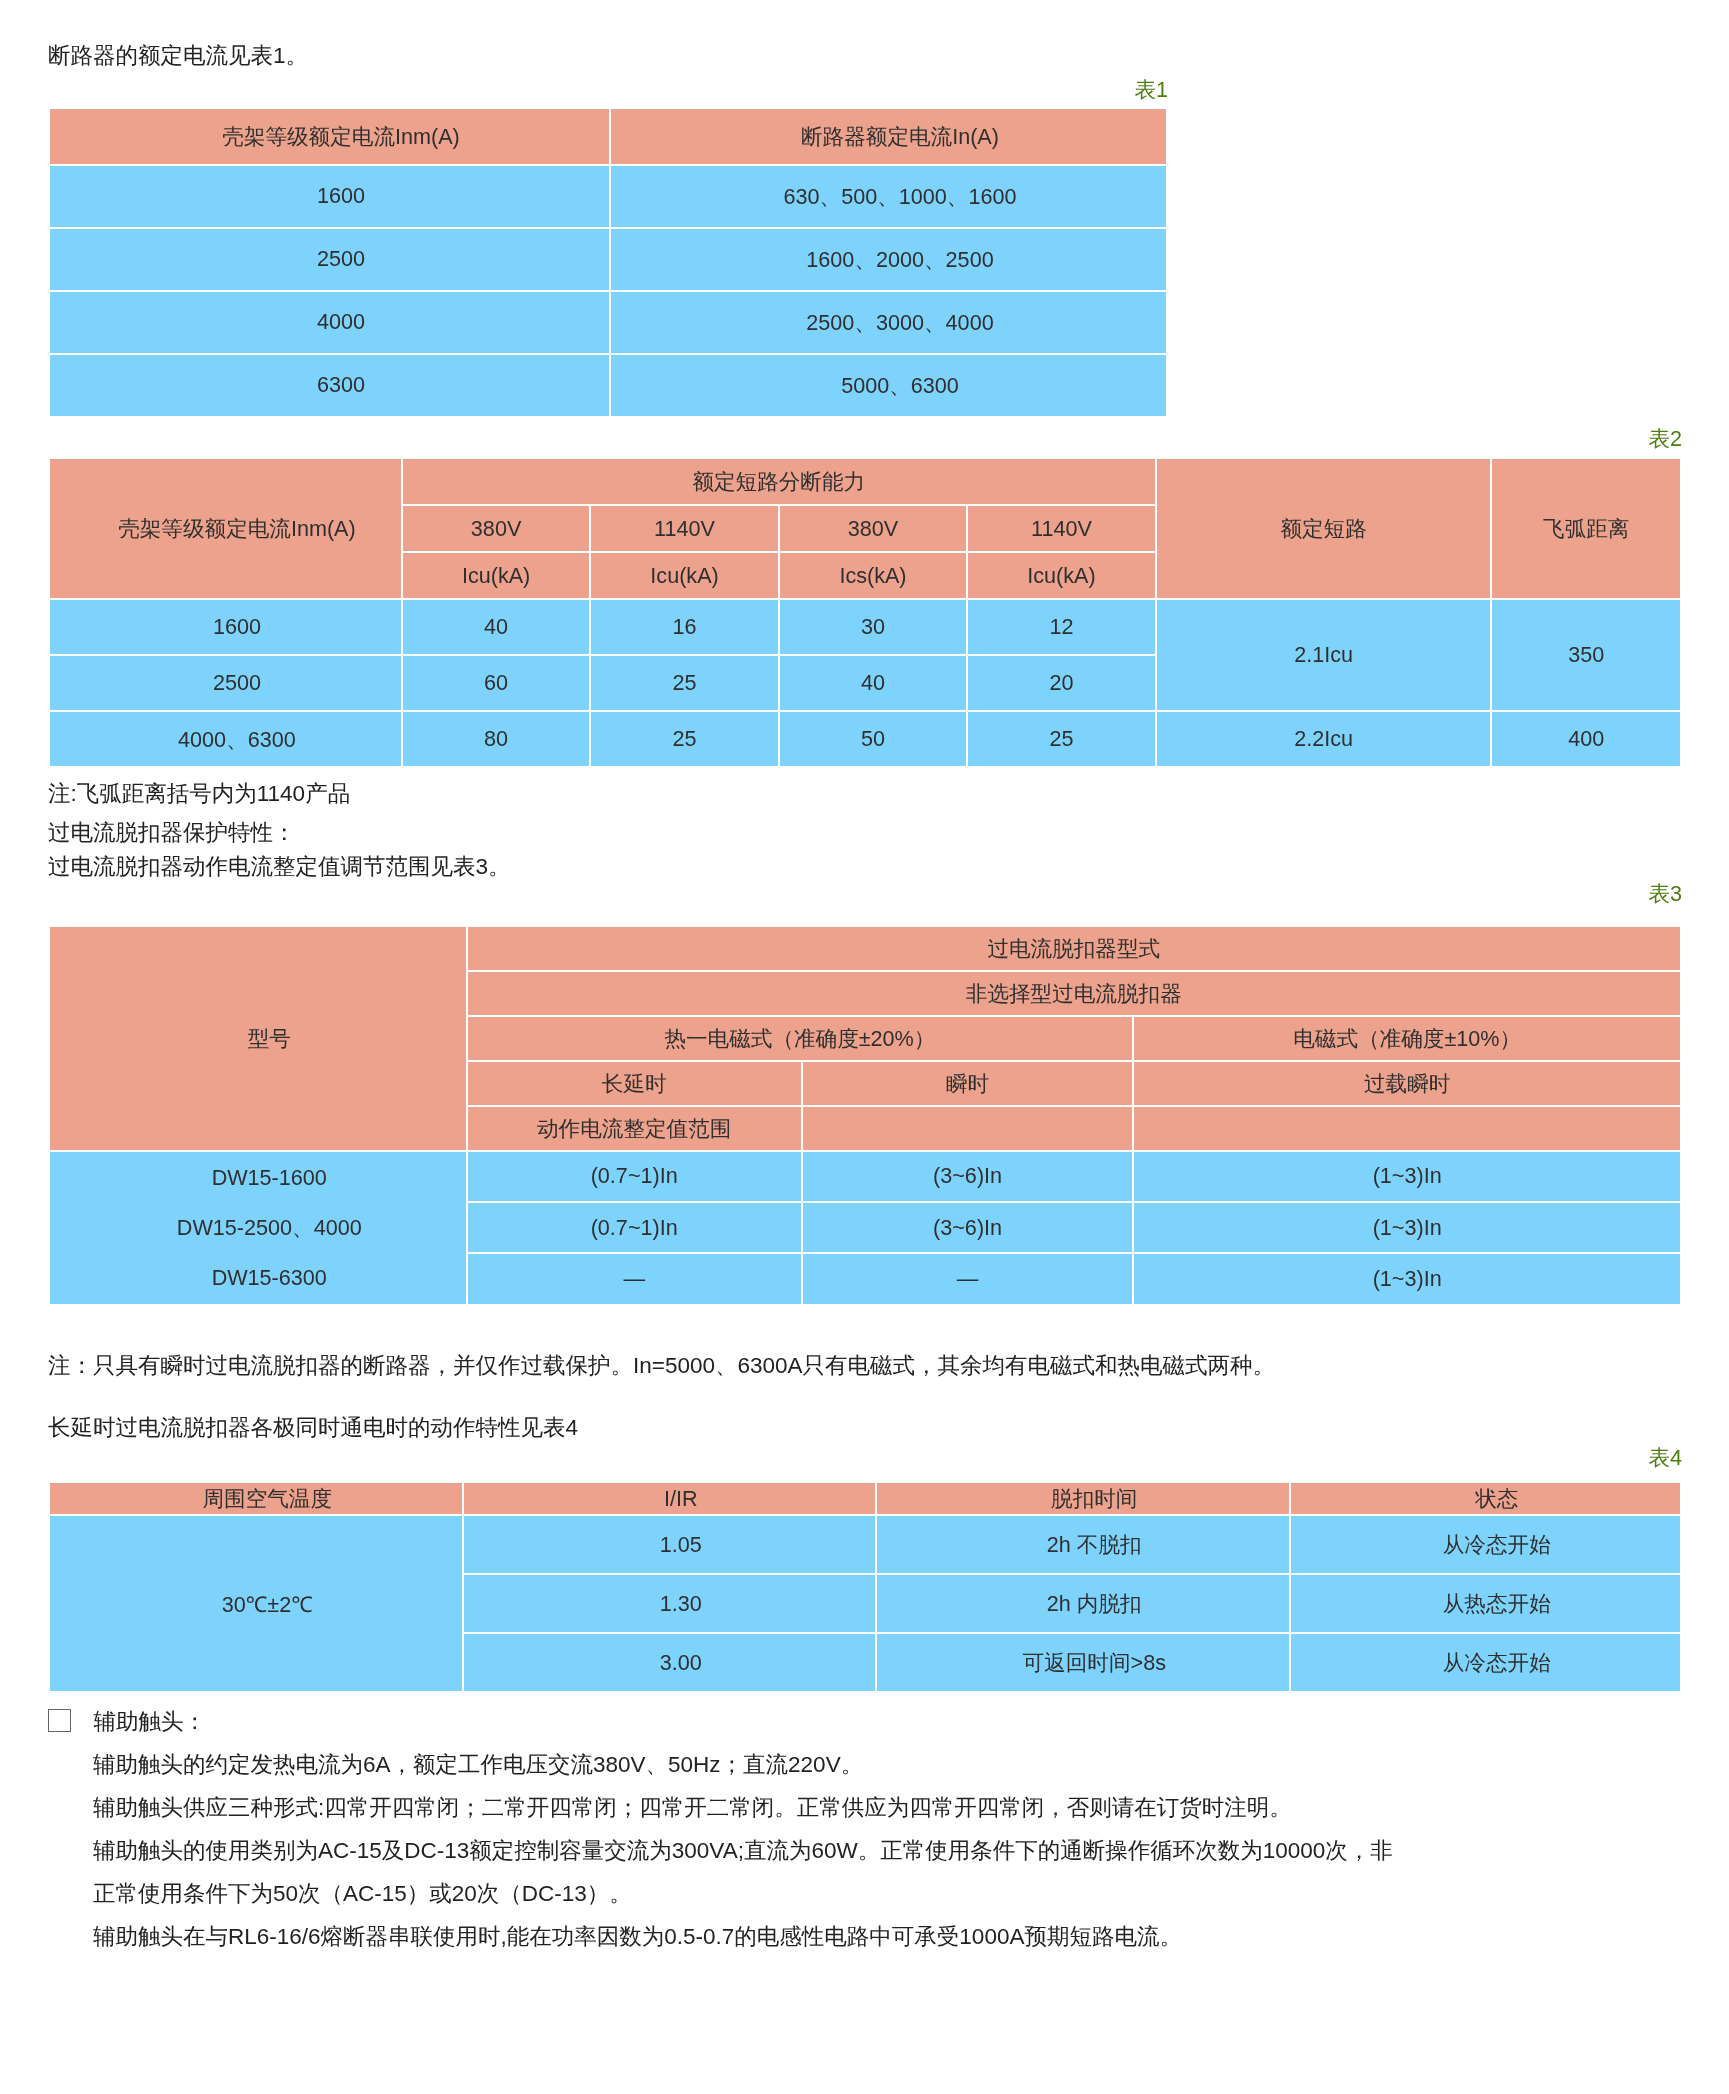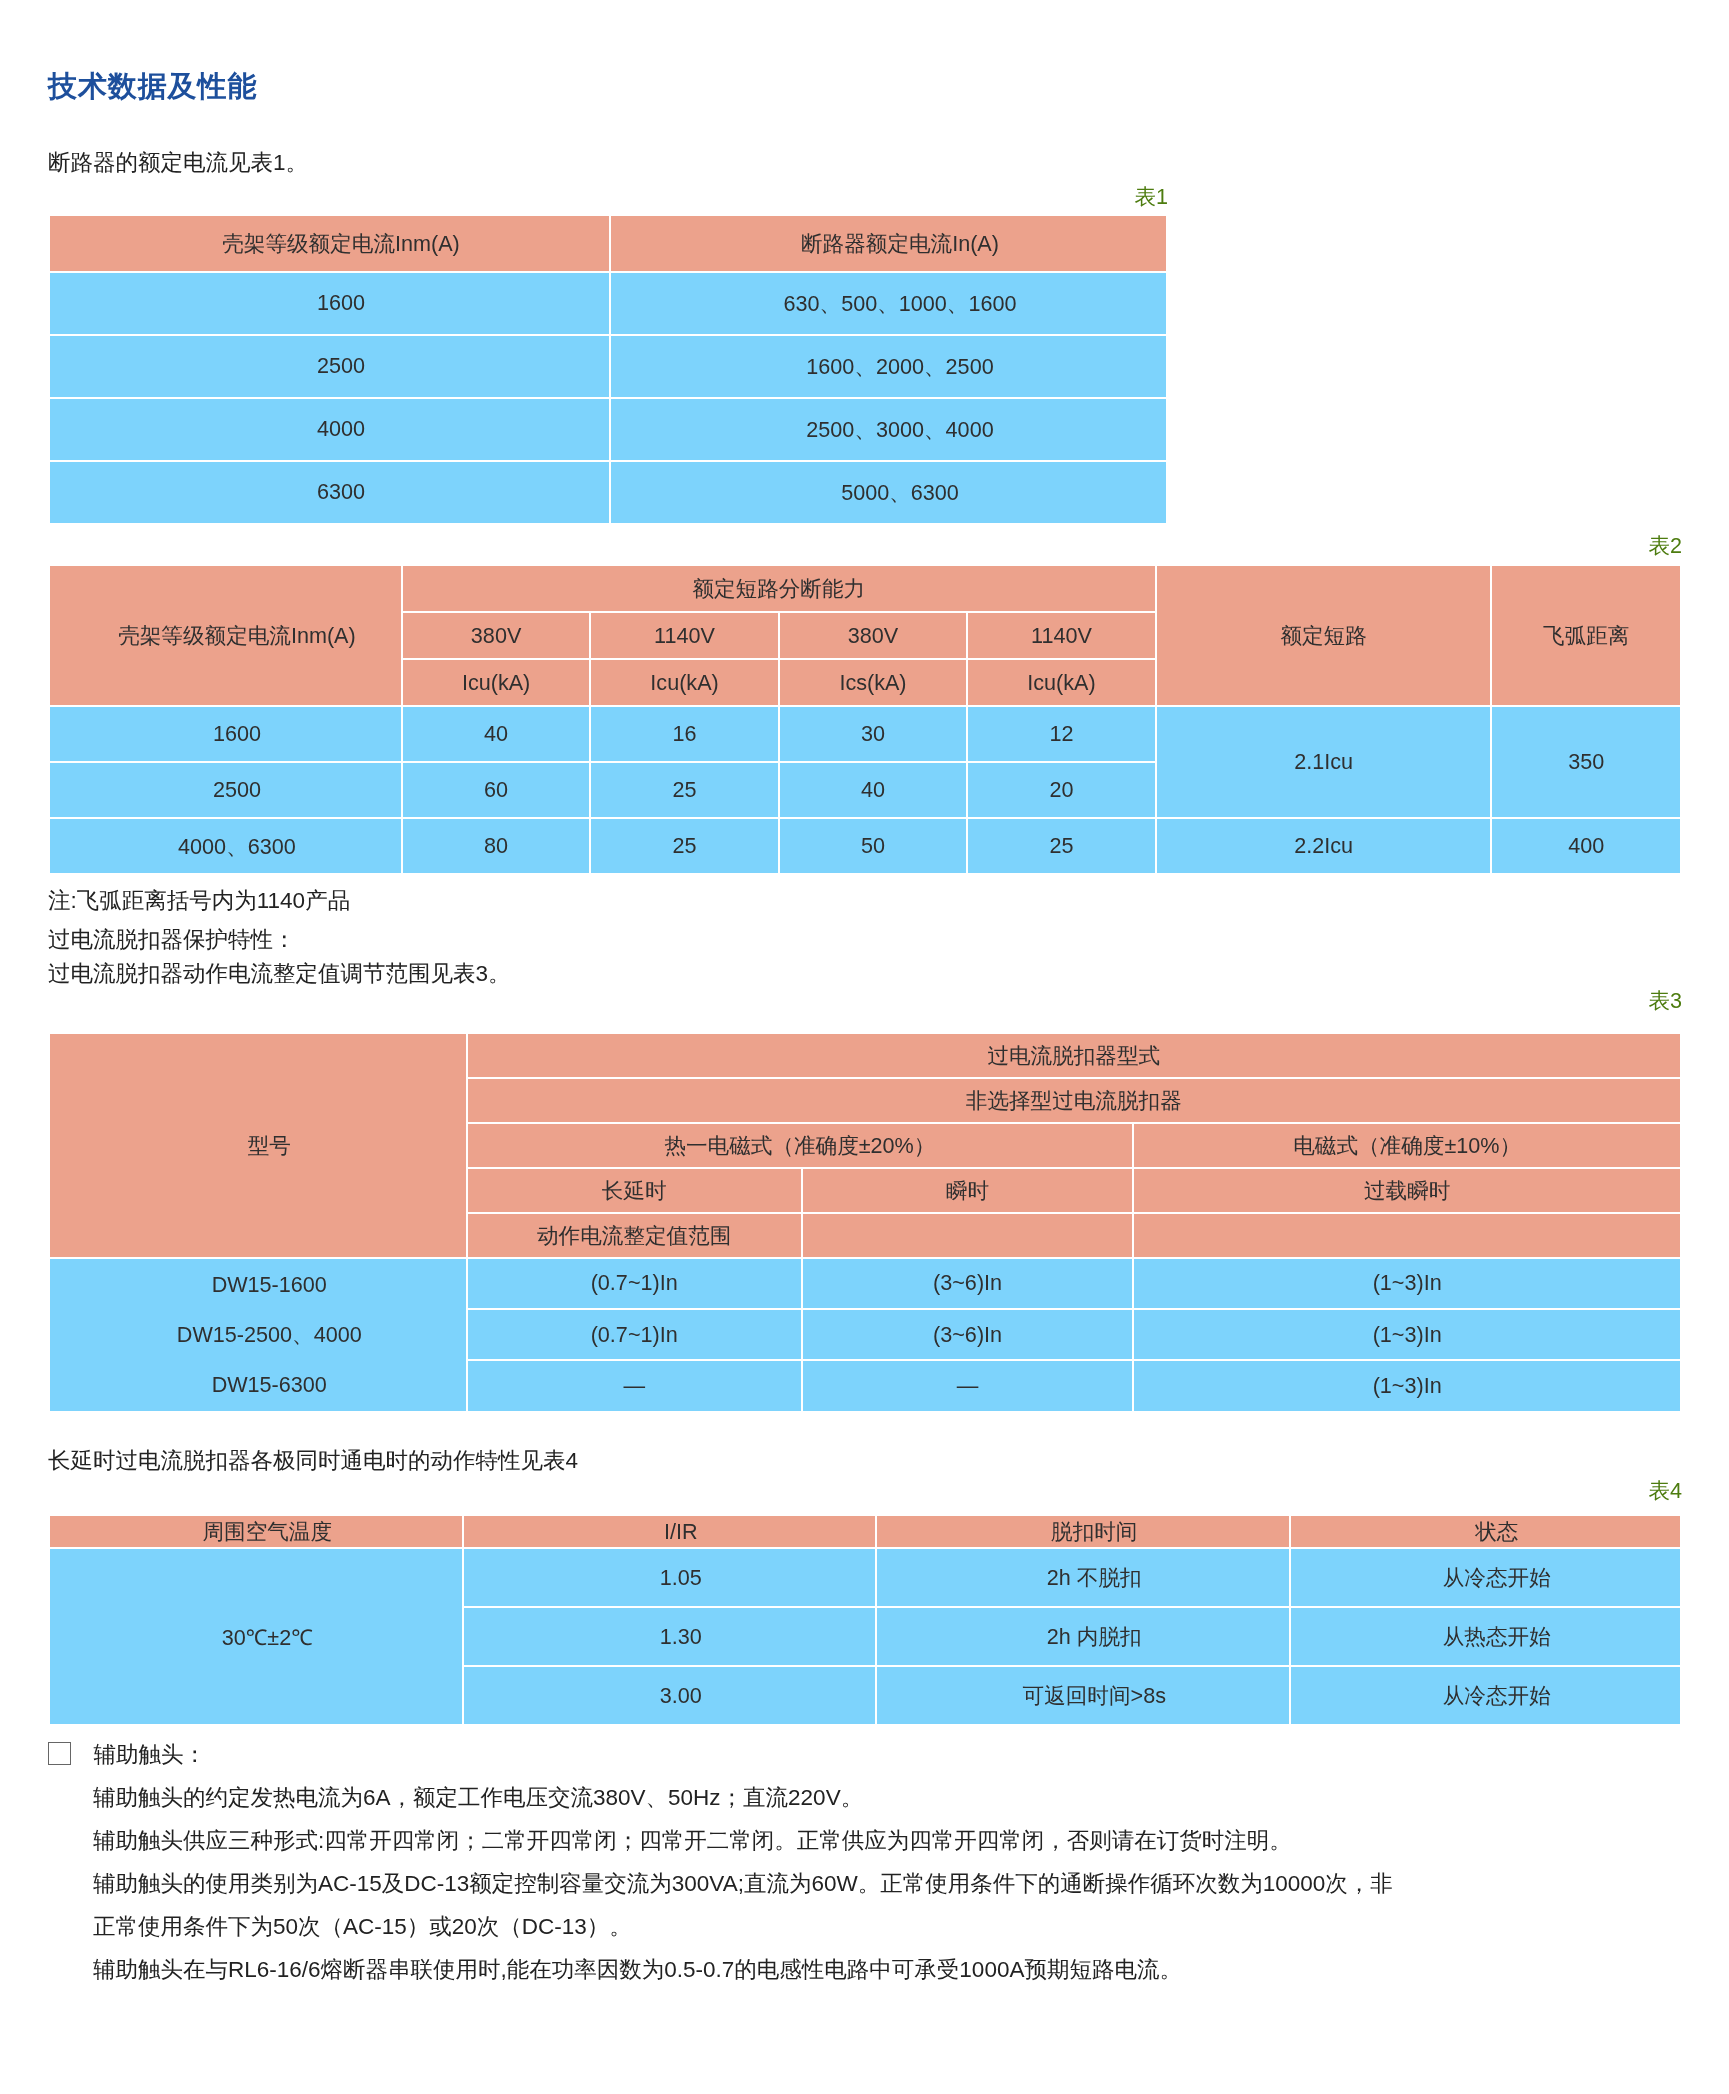--- a/index.html
+++ b/index.html
@@ -93,21 +93,20 @@
     font-size: 22.5px;
     line-height: 29px;
     margin: 14px 0 0 45px;
   }
 </style>
 </head>
 <body>
 
 <div class="content">
 
-  <h1 class="page-title">技术数据及性能</h1>
 
   <p class="intro">断路器的额定电流见表1。</p>
 
   <div class="tbl-label t1-label">表1</div>
 
   <table class="table1">
     <colgroup>
         <col style="width:558px">
         <col style="width:554px">
       </colgroup>
@@ -246,20 +245,21 @@
       <td class="td">(1~3)In</td>
     </tr>
     <tr class="drow">
       <td class="td">—</td>
       <td class="td">—</td>
       <td class="td">(1~3)In</td>
     </tr>
   </tbody>
     </table>
 
+  <p class="note note3">注：只具有瞬时过电流脱扣器的断路器，并仅作过载保护。In=5000、6300A只有电磁式，其余均有电磁式和热电磁式两种。</p>
 
   <p class="note para4">长延时过电流脱扣器各极同时通电时的动作特性见表4</p>
 
   <div class="tbl-label full-label" style="margin-top:3.5px;">表4</div>
 
   <table class="table4">
     <colgroup>
       <col style="width:411px">
         <col style="width:411px">
         <col style="width:411px">

